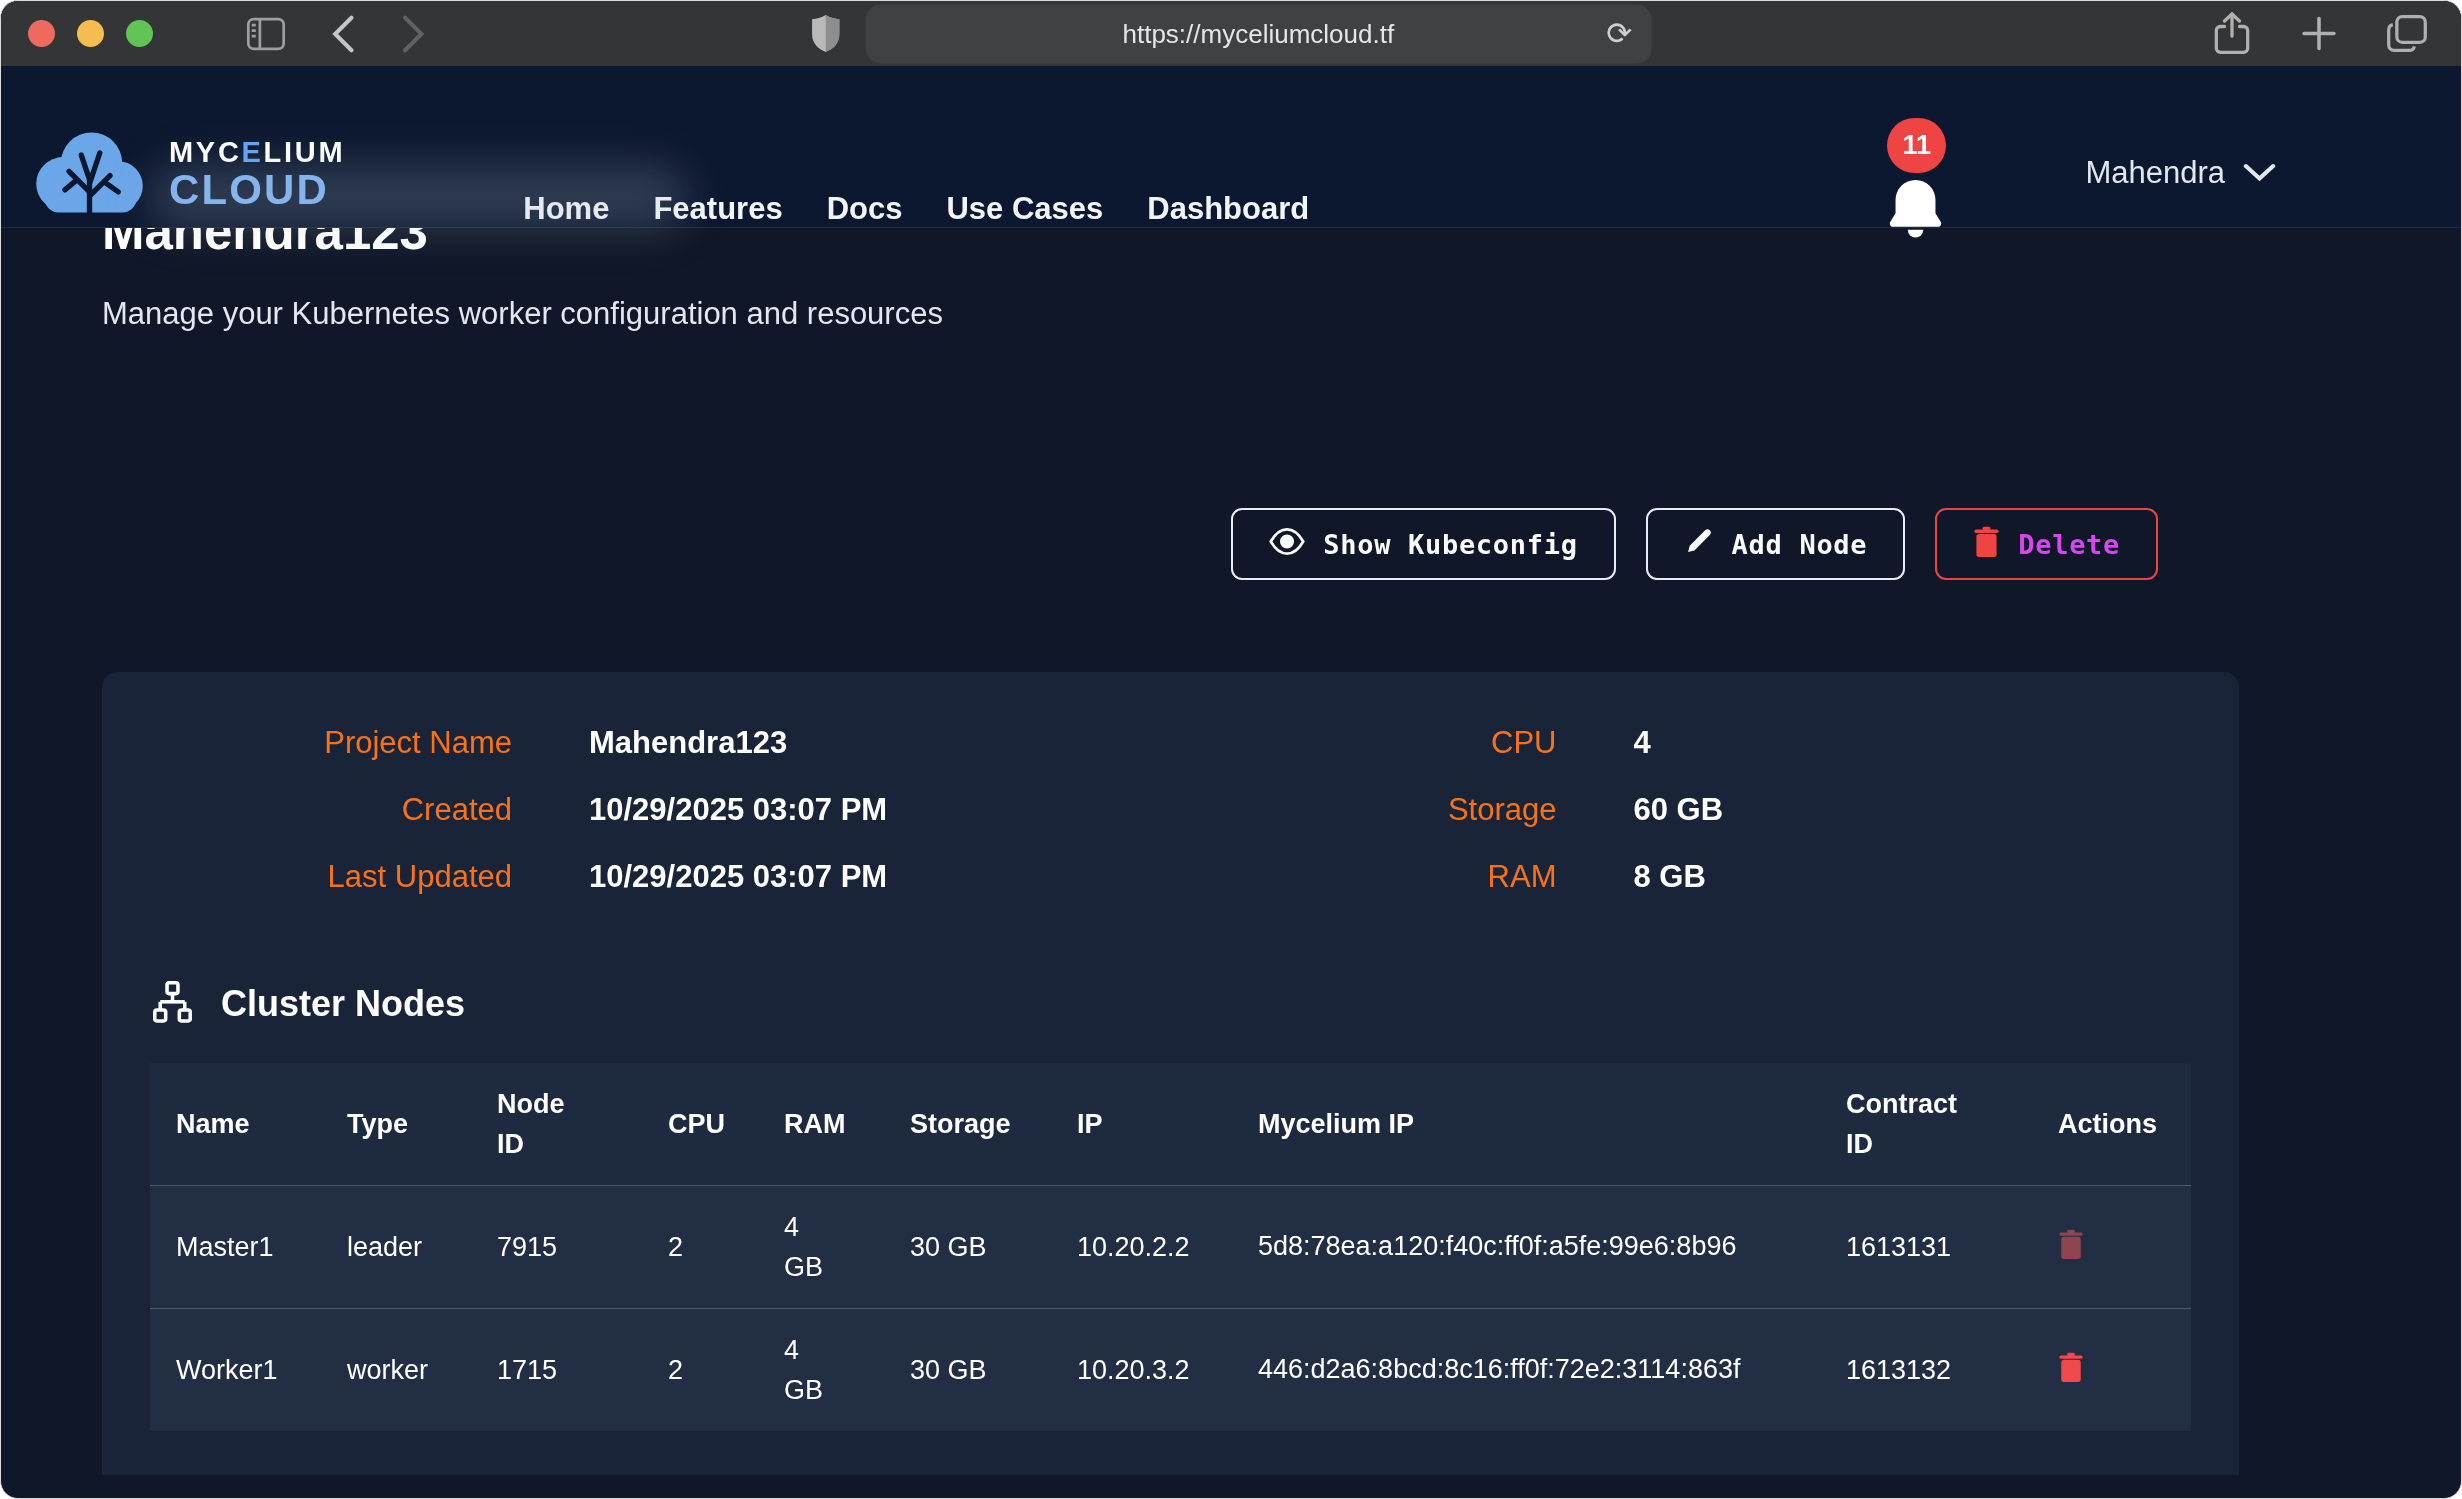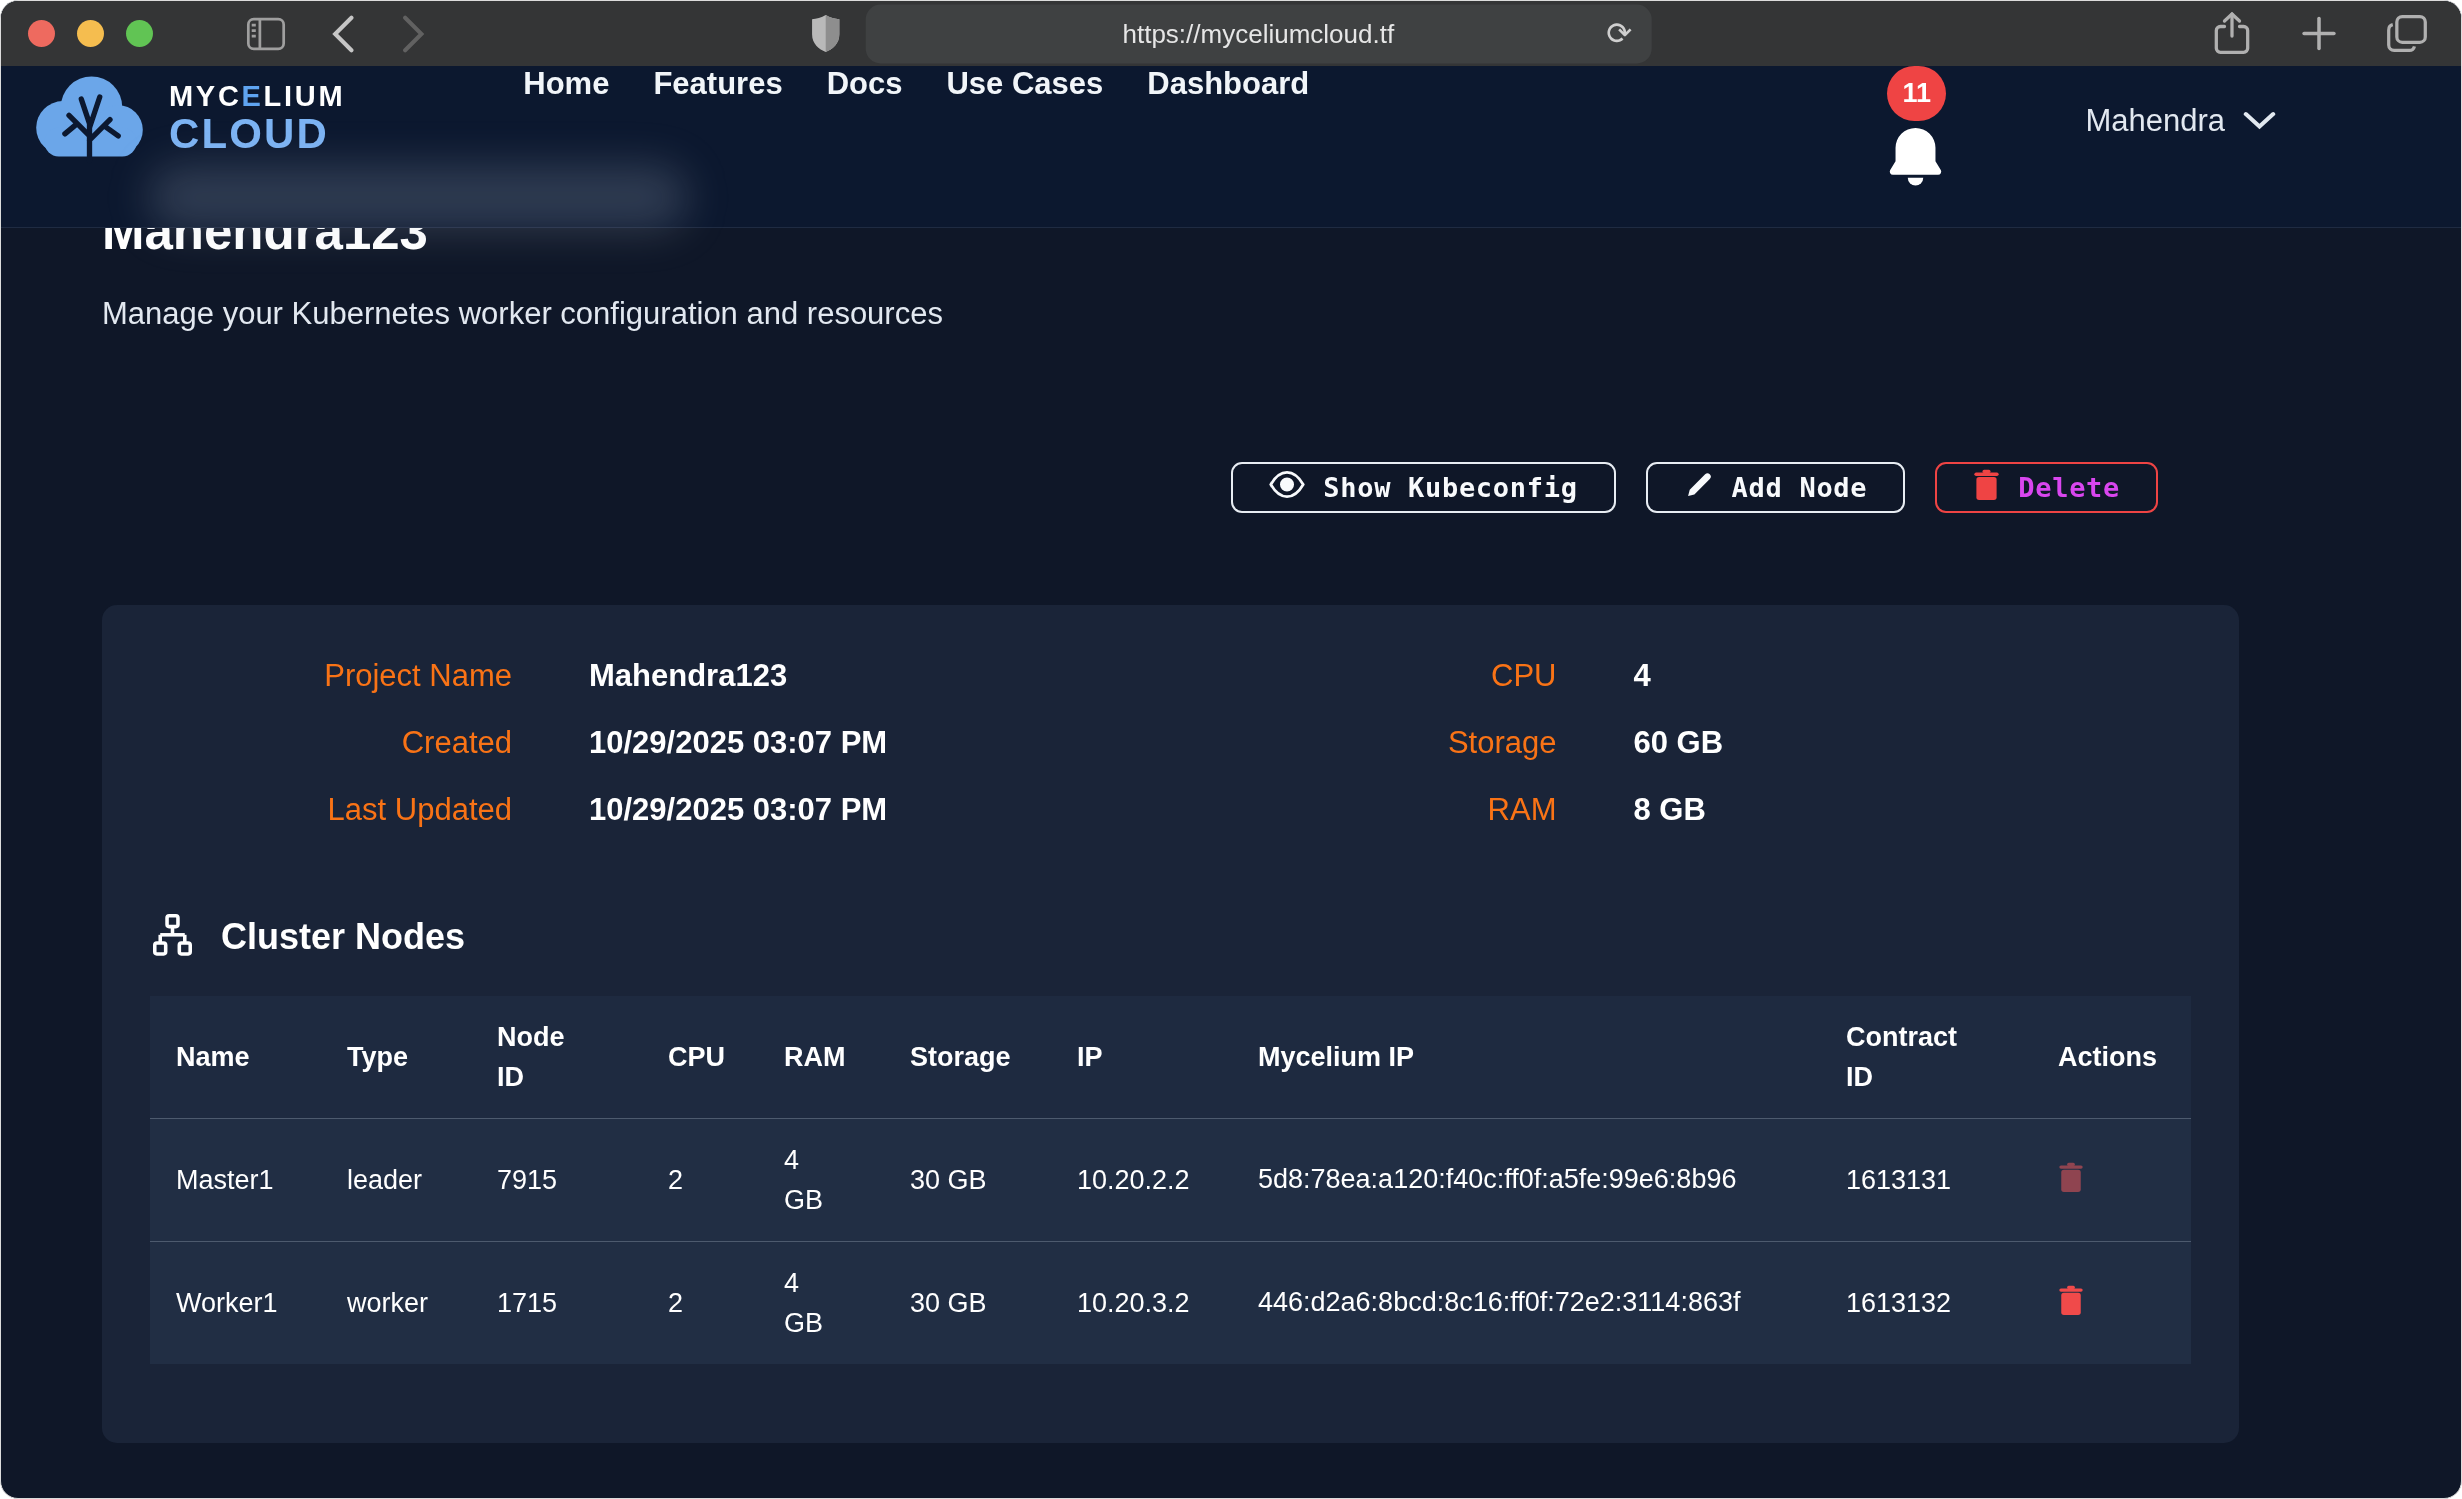--- a/index.html
+++ b/index.html
@@ -17,21 +17,21 @@
   .chrome-left{display:flex;align-items:center;gap:45px;}
   .urlwrap{position:absolute;left:50%;top:50%;transform:translate(-50%,-50%);display:flex;align-items:center;gap:24.6px;}
   .urlbar{width:786px;height:59px;background:#3f4142;border-radius:15px;display:flex;align-items:center;justify-content:center;position:relative;}
   .urltext{color:#e6e6e6;font-size:26px;}
   .reload{position:absolute;right:19px;top:50%;transform:translateY(-50%);color:#cfcfcf;font-size:31px;}
   .chrome-right{position:absolute;right:33px;top:50%;transform:translateY(-50%);display:flex;align-items:center;gap:48px;}
 
   
   .page{position:relative;height:1409px;background:#0f1728;overflow:hidden;}
   .navbar{position:absolute;top:0;left:0;right:0;height:162px;background:#0c182f;z-index:6;
-          display:flex;align-items:flex-start;padding:0 185px 0 27px;border-bottom:0.7px solid rgba(148,163,184,0.14);}
+          display:flex;align-items:flex-end;padding:0 185px 0 27px;border-bottom:0.7px solid rgba(148,163,184,0.14);}
   .ghost{position:absolute;left:147px;top:99px;width:540px;height:65px;background:rgba(175,185,205,0.22);
          border-radius:33px;filter:blur(20.5px);}
   .brand{display:flex;align-items:center;gap:18px;margin-right:178px;}
   .brandtext{line-height:1;}
   .brand-l1{color:#ffffff;font-weight:700;font-size:29px;letter-spacing:2.7px;}
   .brand-e{color:#5fa4f1;}
   .brand-l2{color:#7cb3f3;font-weight:800;font-size:42px;letter-spacing:2.1px;margin-top:2.7px;}
   .navlinks{display:flex;align-items:center;gap:44px;}
   .navlink{color:#f1f5f9;font-size:31px;font-weight:600;cursor:pointer;}
   .nav-right{margin-left:auto;display:flex;align-items:center;gap:130px;}
@@ -39,23 +39,23 @@
   .badge{position:absolute;left:6.8px;top:0;min-width:59px;height:55px;border-radius:30px;
          display:flex;align-items:center;justify-content:center;color:#fff;font-weight:700;font-size:27px;}
   .bell{position:absolute;left:0;top:53px;}
   .usermenu{display:flex;align-items:center;gap:18px;color:#e2e8f0;font-size:31px;font-weight:400;cursor:pointer;}
 
   .main{position:absolute;top:0;left:0;right:0;z-index:1;padding:138px 0 0 101px;}
   .pagetitle{color:#ffffff;font-size:51px;font-weight:700;line-height:1.1;}
   .subtitle{color:#e2e8f0;font-size:31px;margin-top:36px;}
 
   .actionsrow{width:2137px;display:flex;justify-content:flex-end;gap:30px;margin-top:130px;padding-right:81px;}
-  .btn{height:51px;display:flex;align-items:center;gap:18px;padding:0 36px;border-radius:11px;
+  .btn{height:72px;display:flex;align-items:center;gap:18px;padding:0 36px;border-radius:11px;
        background:transparent;font-family:"DejaVu Sans Mono", monospace;font-weight:700;font-size:27px;
-       letter-spacing:0.7px;cursor:pointer;}
+       letter-spacing:0.7px;cursor:pointer;margin-top:46px;}
   .btn-outline{border:2.1px solid #e8edf3;color:#f8fafc;}
   .btn-danger{border:2.1px solid #ef4444;color:#d946ef;}
 
   .card{width:2137px;margin-top:92px;background:#1a2438;border-radius:15px;padding:53px 48px 79px 0;}
   .overview{display:flex;}
   .ov-half{width:50%;display:flex;flex-direction:column;gap:31px;}
   .ov-row{display:grid;grid-template-columns:410px 1fr;column-gap:77px;align-items:center;}
   .ov-label{color:#f97316;font-size:31px;text-align:right;}
   .ov-value{color:#ffffff;font-size:31px;font-weight:700;}
 

